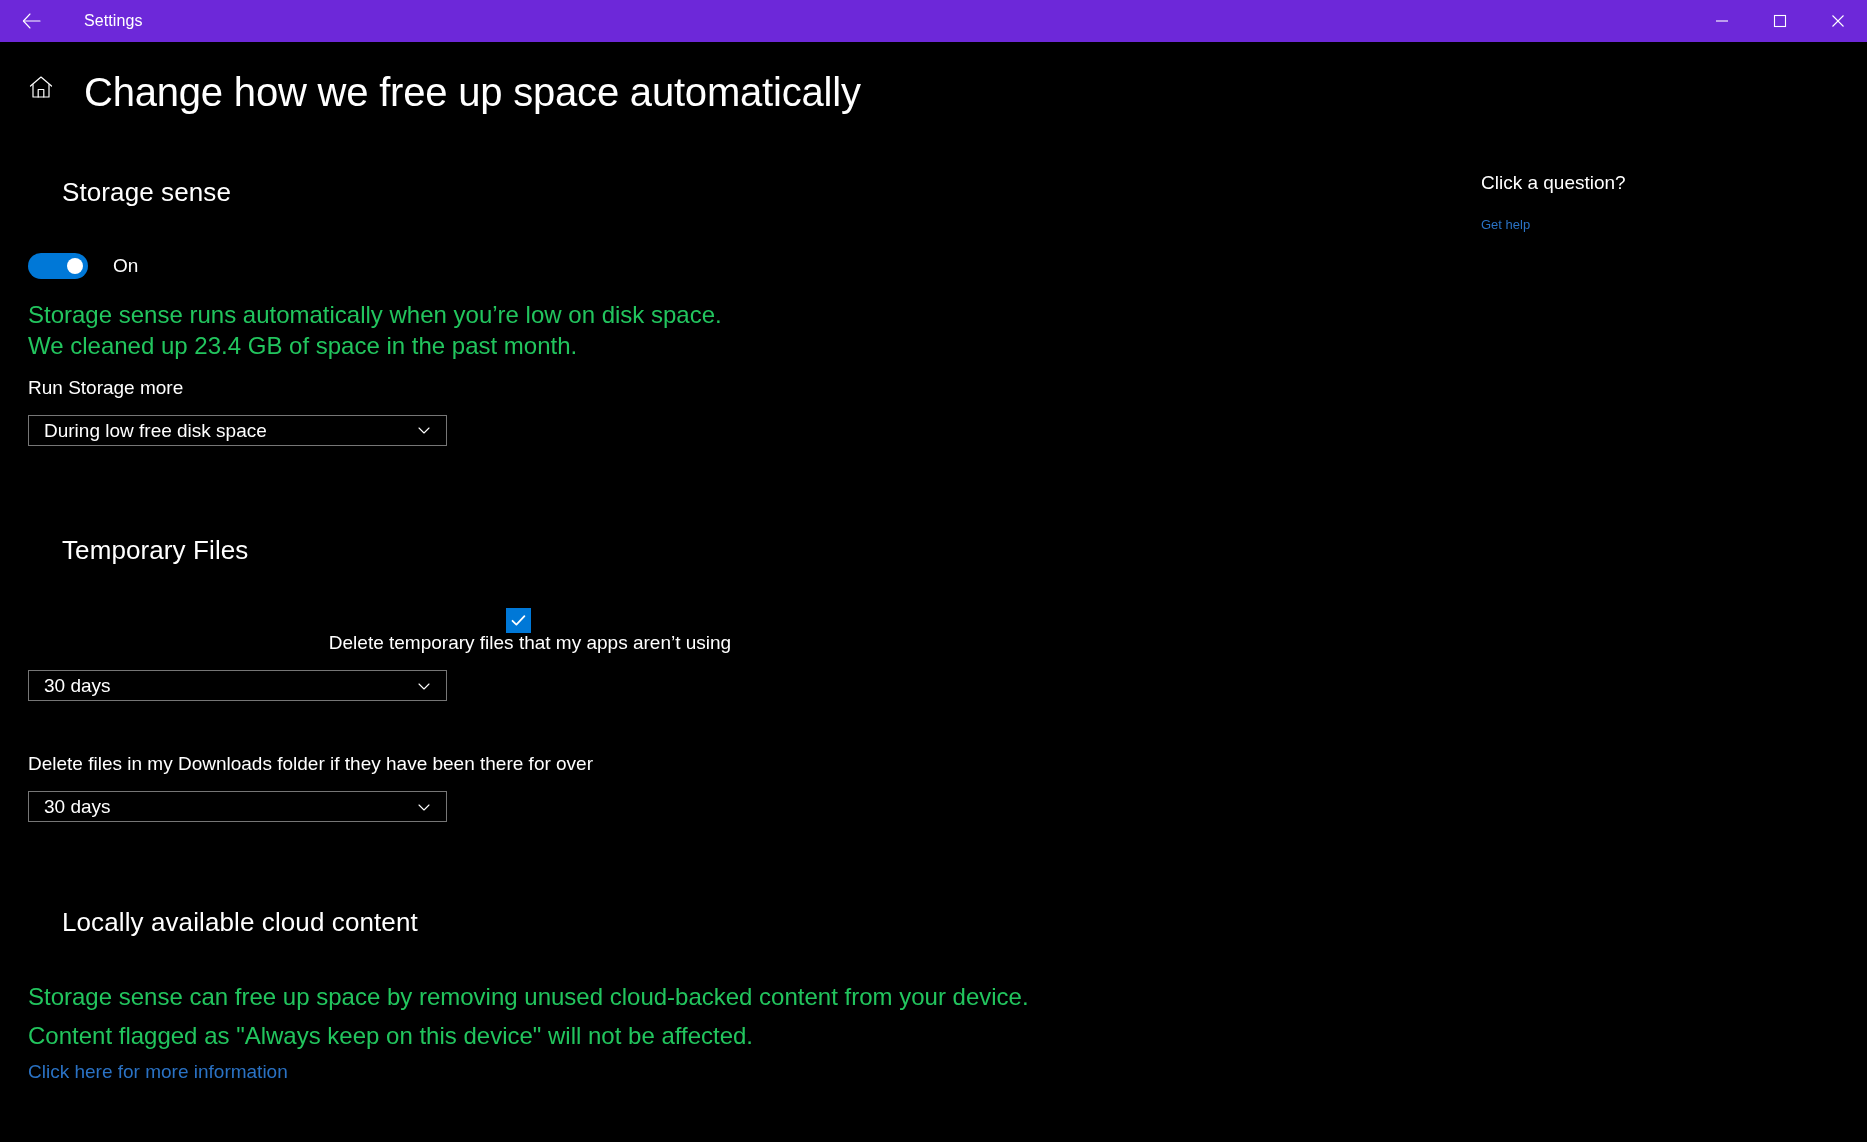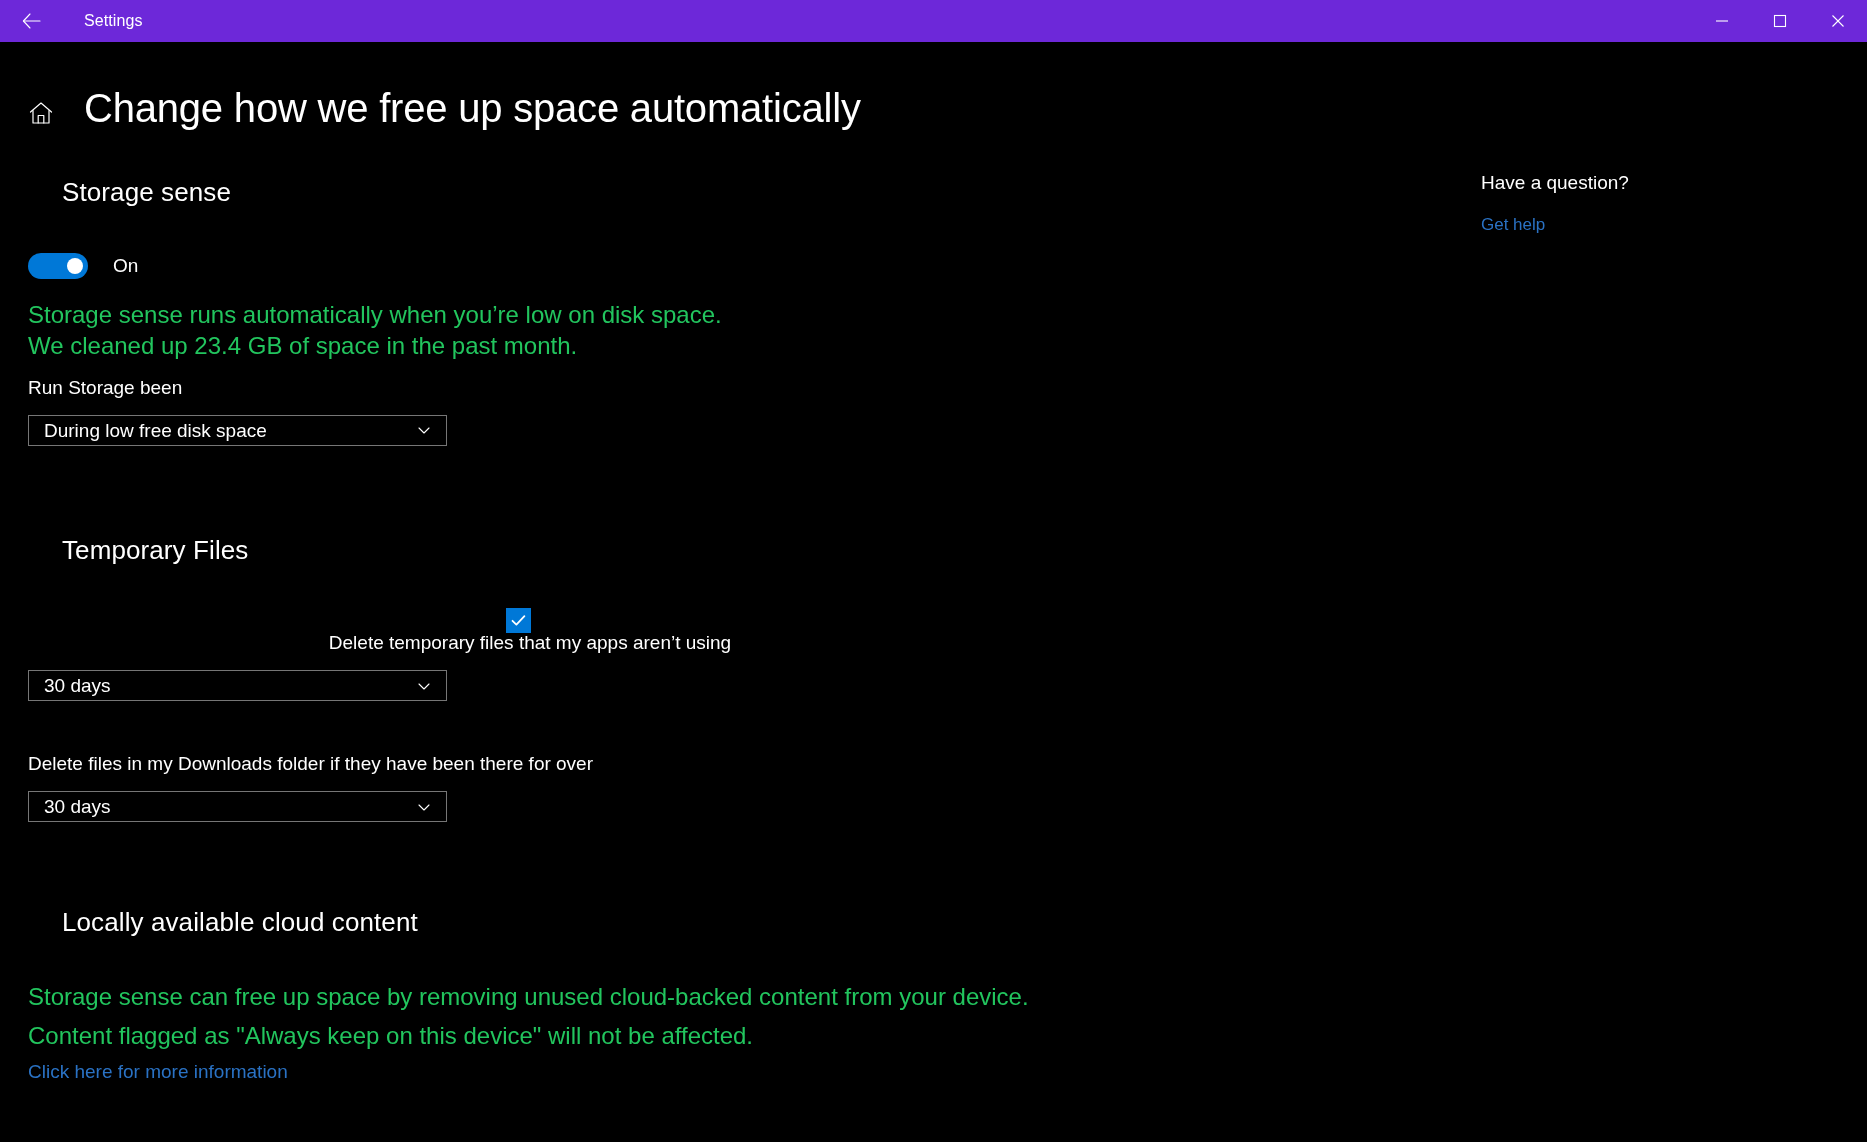--- a/index.html
+++ b/index.html
@@ -55,21 +55,21 @@
   }
   .win-btn svg { display: block; }
 
   
   .page-header {
     position: absolute;
     left: 0; top: 72px;
     width: 1200px;
     height: 56px;
     display: flex;
-    align-items: flex-end;
+    align-items: flex-start;
   }
   .home-icon {
     width: 30px; height: 30px;
     margin-left: 26px;
     margin-right: 28px;
     display: flex; align-items: center; justify-content: center;
     flex: 0 0 auto;
   }
   .page-title {
     font-size: 40px;
@@ -215,21 +215,21 @@
   .rail-heading {
     font-size: 19px;
     font-weight: 400;
     color: #ffffff;
     line-height: 26px;
     white-space: nowrap;
   }
   .rail-link {
     display: inline-block;
     margin-top: 16px;
-    font-size: 17px;
+    font-size: 13px;
     color: #2a72c4;
     text-decoration: none;
     line-height: 26px;
     cursor: pointer;
     white-space: nowrap;
   }
 
   
   .sp-18 { height: 18px; }
   .sp-14 { height: 14px; }
@@ -307,21 +307,21 @@
     <div class="toggle-label">On</div>
   </div>
 
   <div class="sp-18"></div>
 
   <div class="body-text">Storage sense runs automatically when you’re low on disk space.</div>
   <div class="body-text">We cleaned up 23.4 GB of space in the past month.</div>
 
   <div class="sp-14"></div>
 
-  <div class="label-text">Run Storage been</div>
+  <div class="label-text">Run Storage more</div>
 
   <div class="sp-14"></div>
 
   <div class="combobox">
     <span class="value">During low free disk space</span>
     <span class="chev">
       <svg width="16" height="16" viewBox="0 0 16 16" fill="none" stroke="#ffffff" stroke-width="1.1" stroke-linecap="round" stroke-linejoin="round">
         <polyline points="3,6 8,11 13,6"></polyline>
       </svg>
     </span>
@@ -387,15 +387,15 @@
 
   <div class="body-text">Content flagged as "Always keep on this device" will not be affected.</div>
 
   <div class="sp-8"></div>
 
   <a class="link-text">Click here for more information</a>
 
 </div>
 
 <div class="right-rail">
-  <div class="rail-heading">Have a question?</div>
+  <div class="rail-heading">Click a question?</div>
   <a class="rail-link">Get help</a>
 </div>
 
 </body></html>

